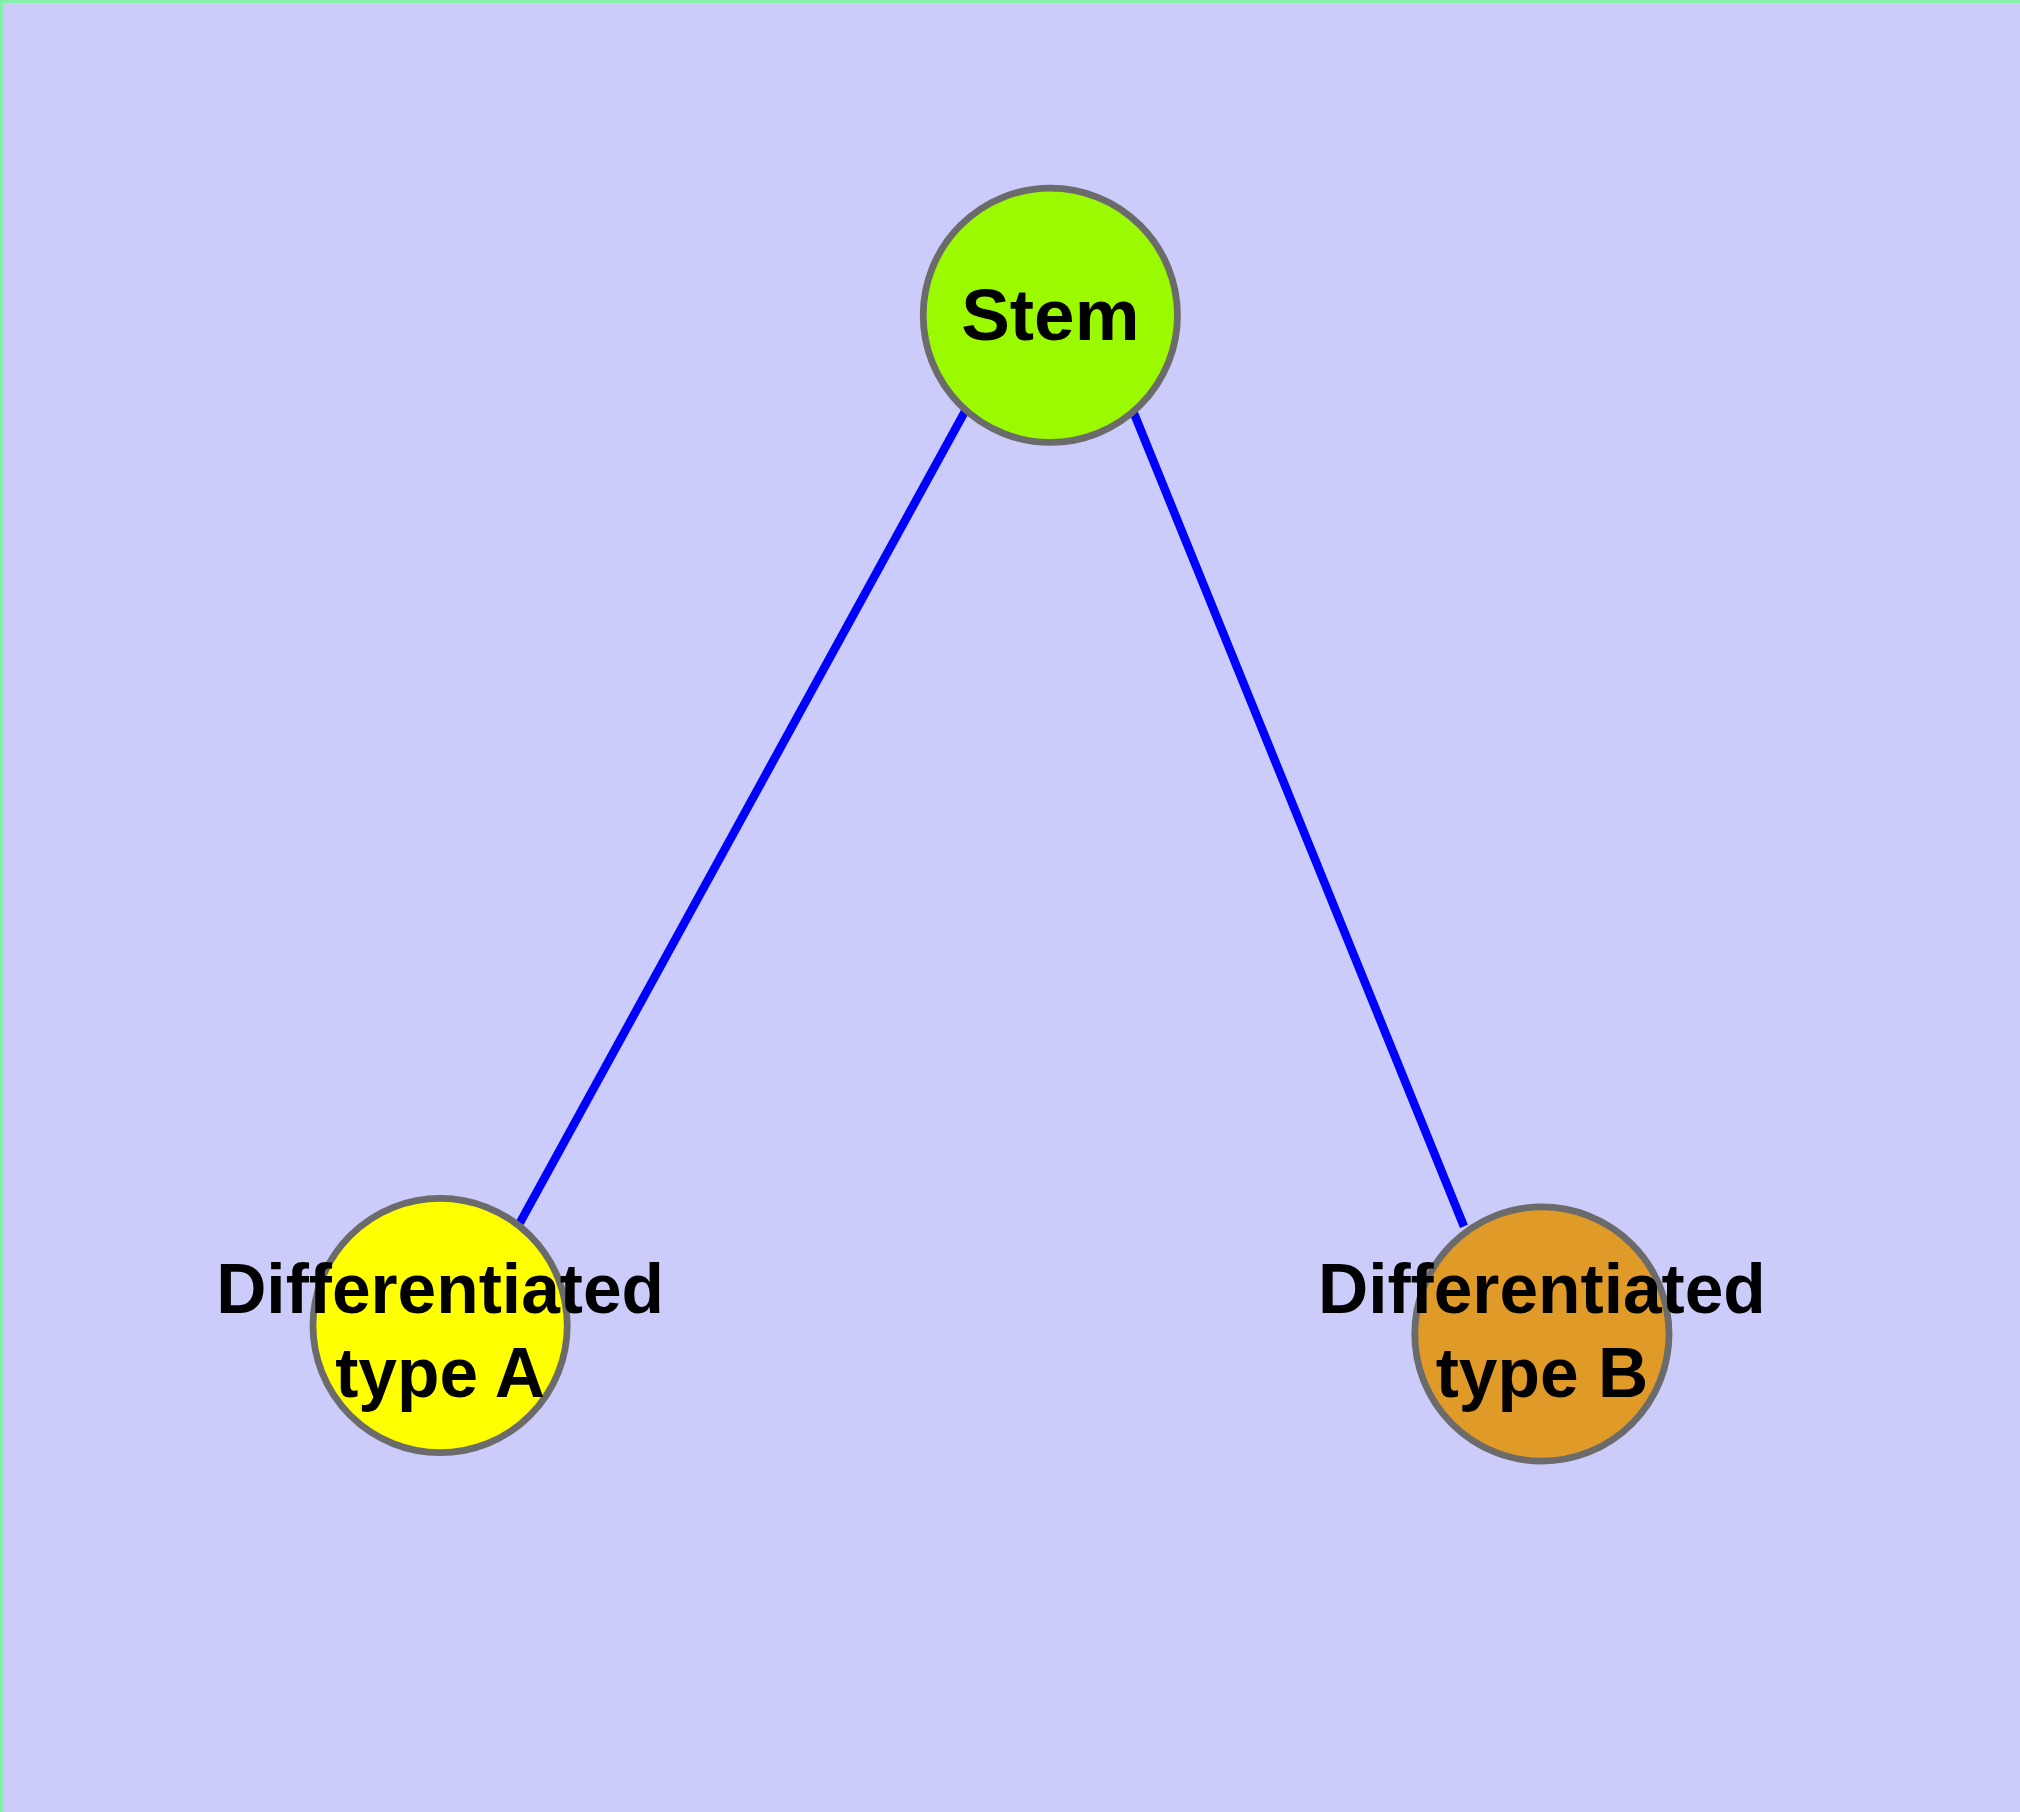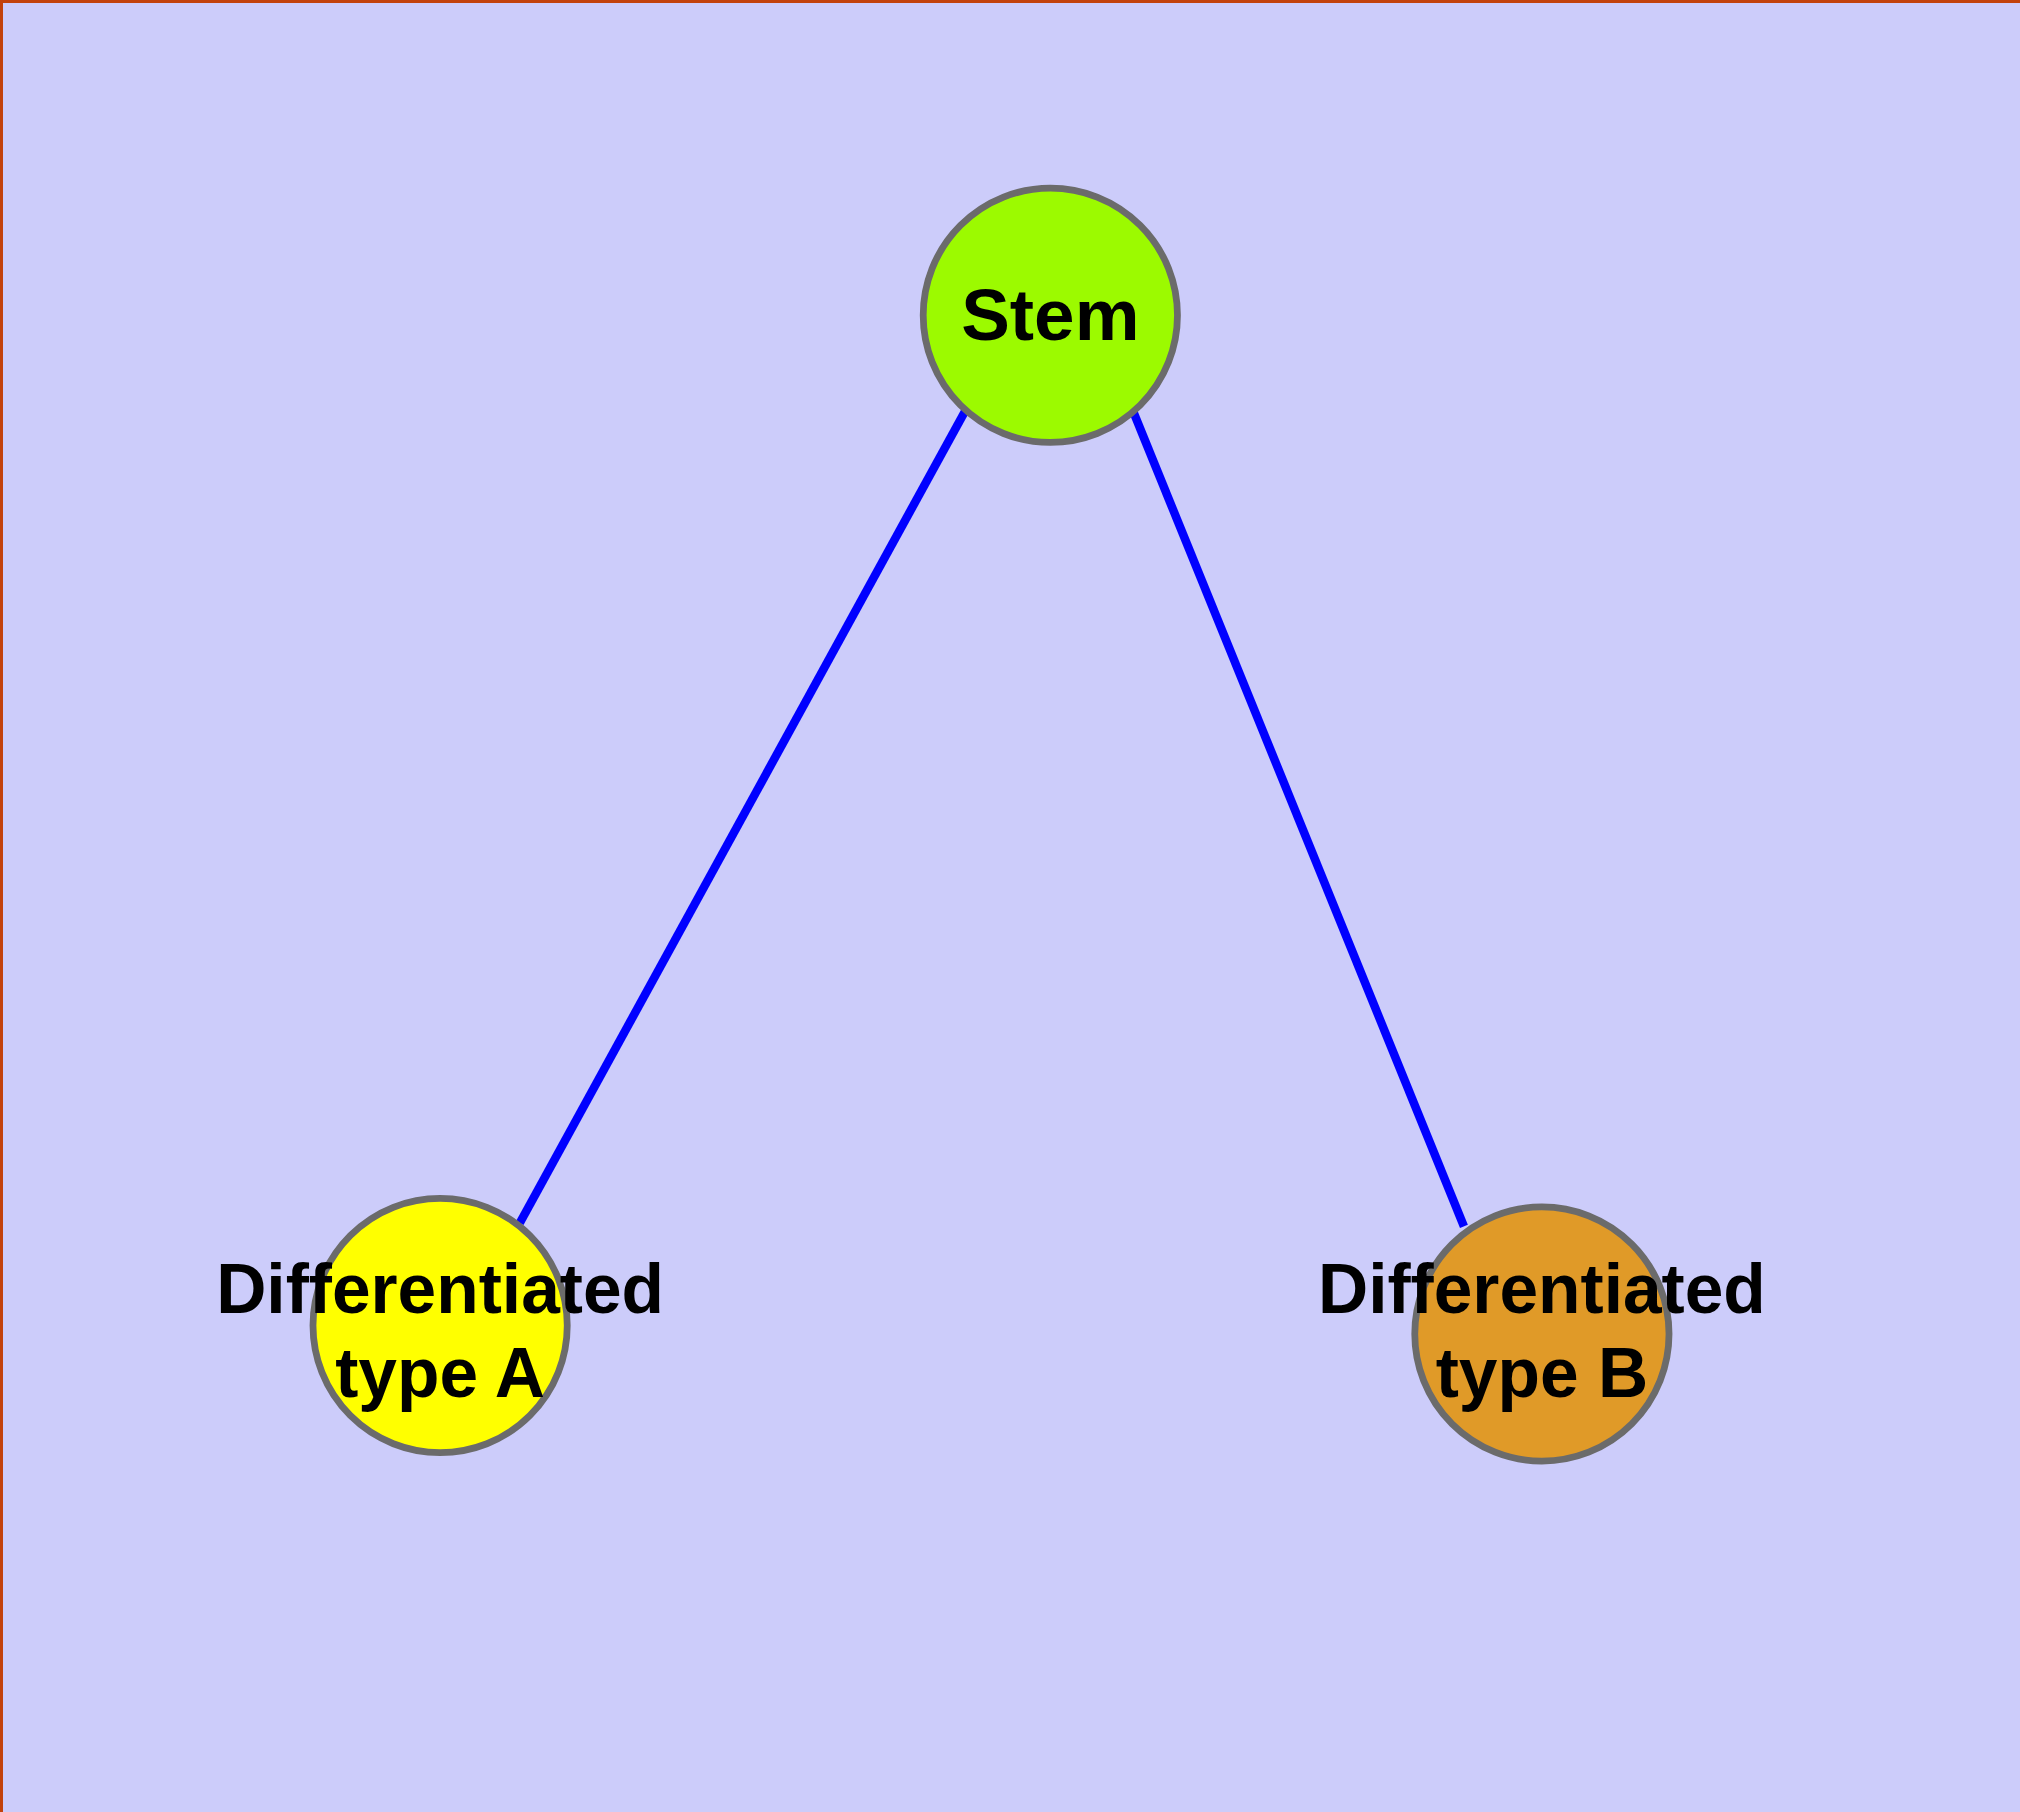--- a/index.html
+++ b/index.html
@@ -4,21 +4,21 @@
 <style>
   html, body {
     margin: 0;
     padding: 0;
     background: #ffffff;
   }
   #canvas {
     position: relative;
     width: 2021px;
     height: 1812px;
-    background: #c2410c;
+    background: #86efac;
     overflow: hidden;
     font-family: "Liberation Sans", sans-serif;
   }
   #plot-bg {
     position: absolute;
     left: 2.5px;
     top: 2.5px;
     width: 2018px;
     height: 1810px;
     background: #ccccfa;

